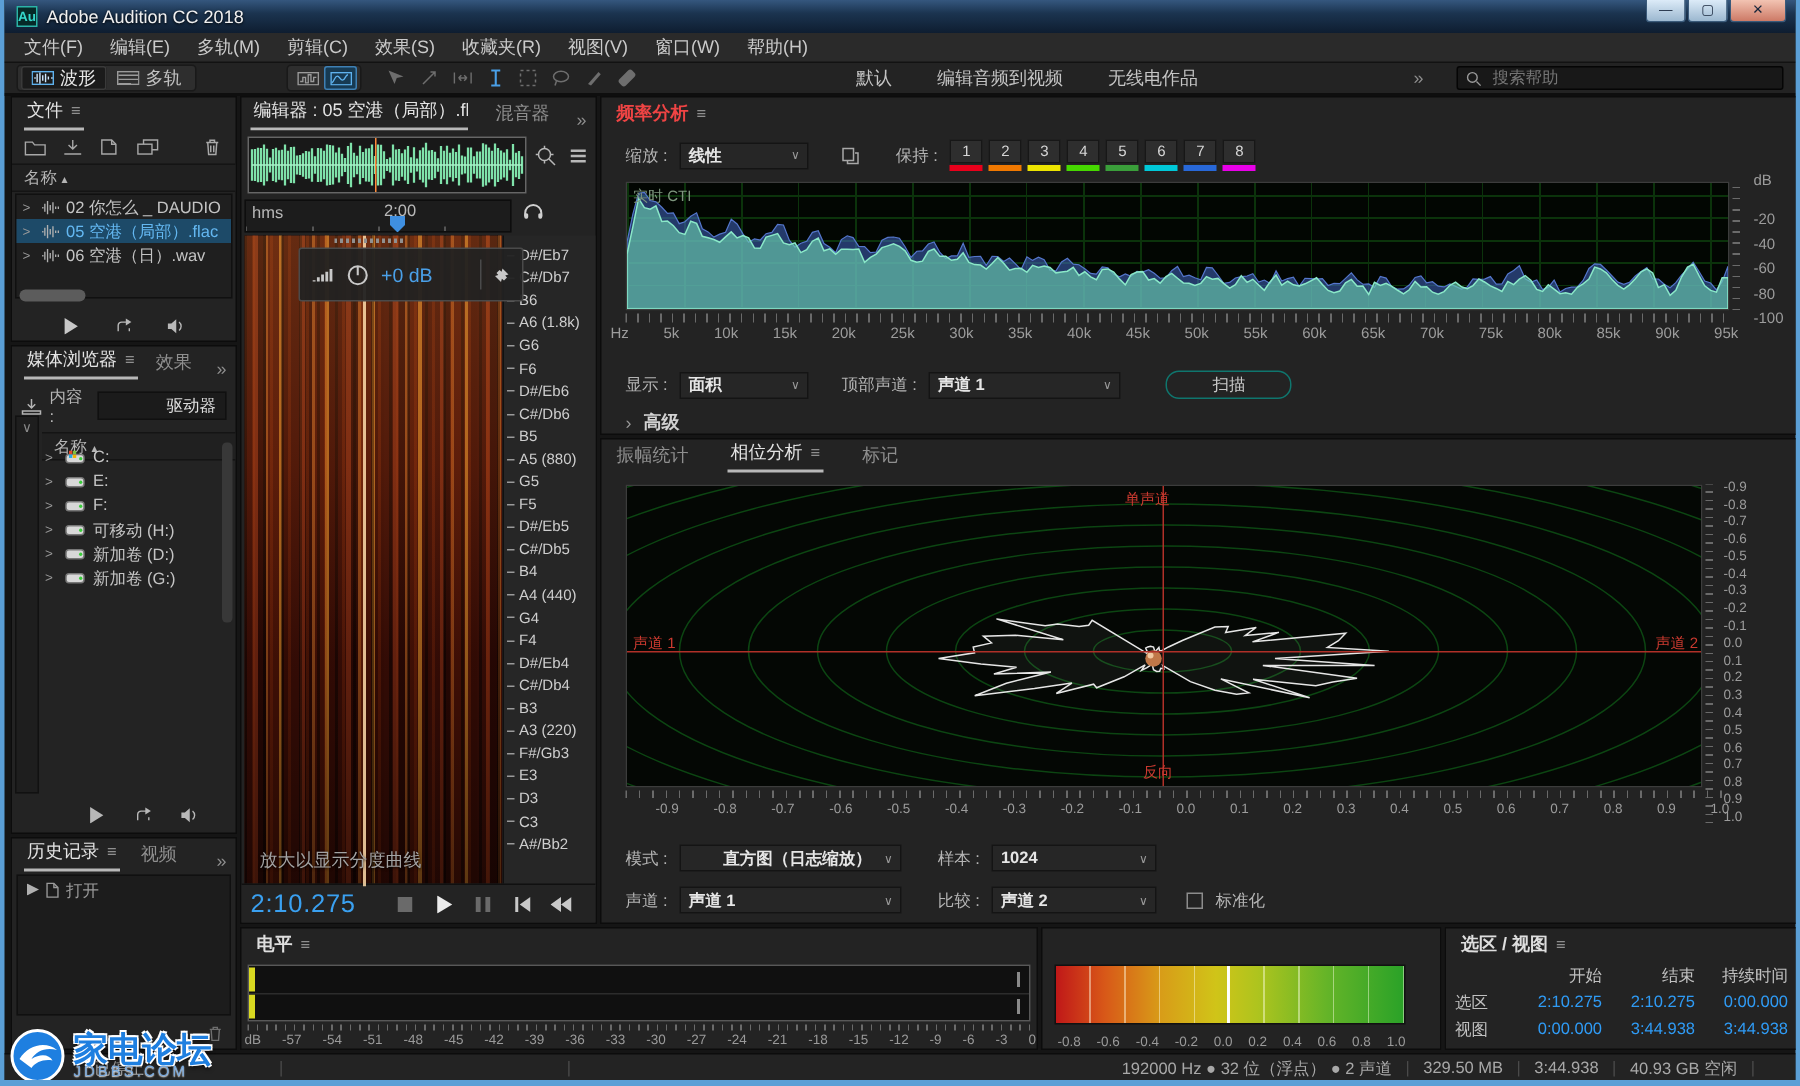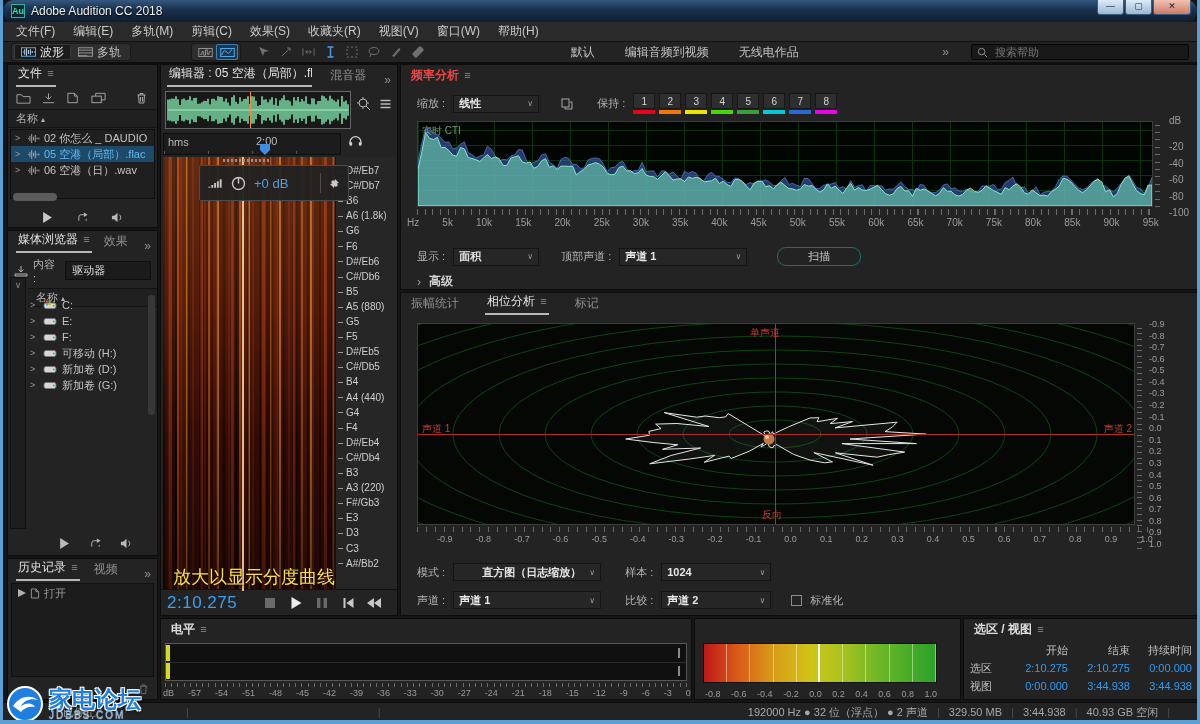--- a/index.html
+++ b/index.html
@@ -2,21 +2,21 @@
 <html><head>
 <meta charset="utf-8">
 <style>
   html,body{margin:0;padding:0;background:#000;}
   *{box-sizing:border-box;font-family:"Liberation Sans","DejaVu Sans",sans-serif;}
   .app{position:relative;width:1200px;height:724px;background:#151515;overflow:hidden;
        border-left:3px solid #5b9fd6;border-right:3px solid #5b9fd6;border-bottom:4px solid #5b9fd6;
        user-select:none;font-size:12px;color:#c8c8c8;}
   
   .titlebar{position:absolute;left:0;top:0;width:100%;height:22px;
-     background:linear-gradient(180deg,#35577e 0%,#1b3450 40%,#0e1d30 100%);display:flex;align-items:center;border-radius:11px;}
+     background:linear-gradient(180deg,#35577e 0%,#1b3450 40%,#0e1d30 100%);display:flex;align-items:center;}
   .appicon{width:14px;height:14px;margin:0 6px 0 8px;background:#062a28;border:1px solid #2bb3a8;
      color:#35d8cc;font-size:9px;font-weight:bold;display:flex;align-items:center;justify-content:center;}
   .title-text{color:#f0f0f0;font-size:12px;text-shadow:0 1px 2px #000;}
   .capbtns{position:absolute;right:6px;top:0;display:flex;}
   .capbtn{width:27px;height:15px;margin-left:1px;border:1px solid #3a5a7a;border-top:none;
      border-radius:0 0 3px 3px;background:linear-gradient(#dcebf8,#9cb8d0);
      color:#16243a;font-size:9px;line-height:13px;text-align:center;}
   .capbtn.close{width:38px;background:linear-gradient(#f2c3b2,#cd7a66);}
   .menubar{position:absolute;left:0;top:22px;width:100%;height:20px;background:#2a2a2a;
      border-bottom:1px solid #121212;display:flex;align-items:center;padding-left:4px;}
@@ -50,21 +50,21 @@
   .colhdr{padding:1px 8px;color:#b4b4b4;background:#202020;border-top:1px solid #141414;border-bottom:1px solid #141414;font-size:11px;}
   .frow{display:flex;align-items:center;height:16px;gap:4px;padding-left:4px;color:#c4c4c4;font-size:11px;white-space:nowrap;overflow:hidden;}
   .frow.sel{background:#1d4a68;color:#64b8f2;}
   .chev{color:#9a9a9a;font-size:9px;width:8px;}
   .wicon svg{width:13px;height:9px;color:#b0b0b0;}
   .hscroll{position:absolute;left:5px;width:44px;height:8px;background:#5c5c5c;border-radius:4px;}
   .prevbar{position:absolute;left:0;width:100%;display:flex;justify-content:center;gap:22px;color:#b8b8b8;align-items:center;}
   .prevbar svg{width:13px;height:11px;}
   
   .contentrow{display:flex;align-items:center;gap:5px;padding:4px 6px;color:#b4b4b4;font-size:11px;}
-  .contentfield{background:#1b1b1b;border:1px solid #101010;padding:1px 6px;color:#dcdcdc;width:88px;}
+  .contentfield{background:#1b1b1b;border:1px solid #101010;padding:1px 6px;color:#dcdcdc;width:88px;text-align:right;}
   .drow{display:flex;align-items:center;height:16px;gap:5px;padding-left:22px;color:#c4c4c4;font-size:11px;}
   .rail{position:absolute;left:2px;top:46px;width:16px;bottom:26px;background:#1e1e1e;border:1px solid #111;color:#8a8a8a;
         display:flex;flex-direction:column;align-items:center;padding-top:2px;font-size:9px;}
   .vscroll{position:absolute;right:2px;top:64px;width:7px;height:120px;background:#383838;border-radius:3px;}
   
   .dd{display:inline-flex;align-items:center;justify-content:space-between;background:#262626;
       border:1px solid #141414;height:18px;padding:0 5px;color:#e6e6e6;font-weight:bold;font-size:11px;gap:6px;}
   .dd .cv{color:#9a9a9a;font-size:8px;font-weight:normal;}
   .lbl{color:#b4b4b4;font-size:11px;}
   
@@ -75,21 +75,21 @@
   .spect{position:absolute;left:2px;top:92px;width:172px;height:434px;overflow:hidden;
      background:
        repeating-linear-gradient(90deg, rgba(0,0,0,.45) 0 2px, transparent 2px 5px, rgba(150,50,12,.30) 5px 7px, transparent 7px 12px),
        repeating-linear-gradient(90deg,#3a0d06 0 6px,#6e2410 6px 9px,#2a0804 9px 14px,#8a4418 14px 16px,#471106 16px 23px,#a8641e 23px 25px,#380c05 25px 31px);}
   .spect::after{content:"";position:absolute;inset:0;
      background:linear-gradient(180deg,rgba(255,150,60,.22) 0%,rgba(255,120,40,.12) 35%,rgba(0,0,0,.12) 65%,rgba(0,0,0,.45) 100%);}
   .spect-ph{position:absolute;top:0;bottom:0;width:2px;background:rgba(255,220,170,.85);z-index:2;}
   .hud{position:absolute;left:38px;top:100px;width:150px;height:36px;background:rgba(34,34,34,.95);
      border:1px solid #4a4a4a;border-radius:2px;display:flex;align-items:center;gap:8px;padding:0 8px;z-index:3;color:#c8c8c8;}
   .hud .gain{color:#4aa0e8;font-size:13px;}
-  .hint{position:absolute;left:12px;top:500px;color:#fde047;font-size:18px;z-index:3;text-shadow:0 1px 2px #000;}
+  .hint{position:absolute;left:12px;top:500px;color:#a3a3a3;font-size:12px;z-index:3;text-shadow:0 1px 2px #000;}
   .noteruler{position:absolute;right:0;top:92px;width:62px;height:434px;background:#262626;border-left:1px solid #101010;}
   .note{position:absolute;left:2px;color:#cecece;font-size:10px;white-space:nowrap;}
   .note::before{content:"";display:inline-block;width:5px;height:1px;background:#9a9a9a;vertical-align:middle;margin-right:3px;}
   .transport{position:absolute;left:0;bottom:0;width:100%;height:26px;background:#232323;border-top:1px solid #101010;display:flex;align-items:center;}
   .tc-time{color:#3aa0f0;font-size:17px;margin-left:6px;letter-spacing:0.5px;}
   .tbtns{display:flex;gap:12px;margin-left:26px;align-items:center;}
   .tbtns .b{width:14px;height:11px;display:flex;align-items:center;justify-content:center;}
   
   .fq-controls{position:absolute;left:16px;top:28px;display:flex;align-items:center;gap:8px;}
   .holdbtn{width:22px;height:16px;background:#2e2e2e;border:1px solid #171717;color:#d6d6d6;

